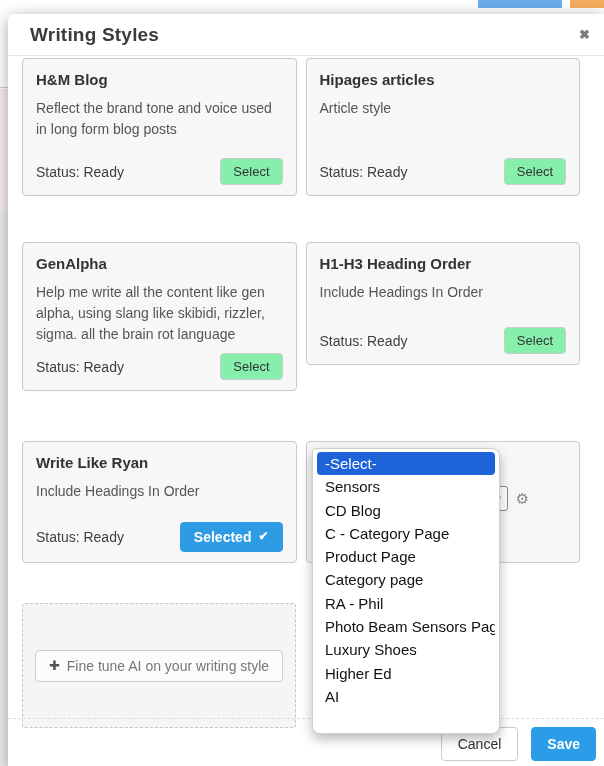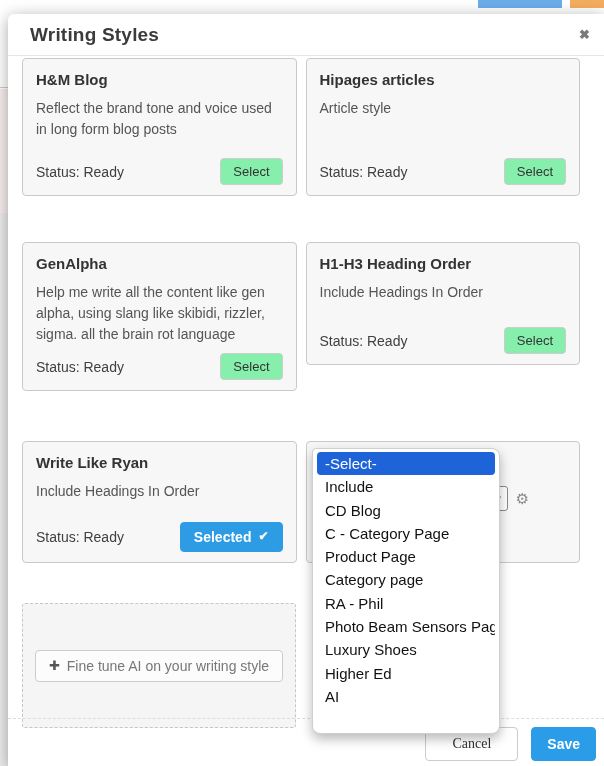--- a/index.html
+++ b/index.html
@@ -87,21 +87,21 @@
   .btn-finetune .plus { color:#555; font-size:13px; }
 
   .modal-footer {
     position:absolute; left:0; right:0; bottom:0; height:48px;
     border-top:1px dashed #ddd;
     display:flex; justify-content:flex-end; align-items:flex-start; gap:13px;
     padding:8px 8px 0 0;
   }
   .btn-cancel {
     background:#fff; border:1px solid #ccc; border-radius:4px; height:34px;
-    padding:0 26px; font-size:14px; color:#333; font-family:Liberation Serif, serif; cursor:pointer;
+    padding:0 16px; font-size:14px; color:#333; font-family:Liberation Sans, sans-serif; cursor:pointer;
   }
   .btn-save {
     background:#2b9de8; border:1px solid #2b9de8; border-radius:4px; height:34px;
     padding:0 15px; font-size:14px; font-weight:bold; color:#fff; font-family:inherit; cursor:pointer;
   }
 
   
   .dd-panel {
     position:absolute; left:312px; top:448px; width:188px; height:286px;
     background:#fff; border:1px solid #cfcfcf; border-radius:4px 8px 8px 8px;
@@ -208,21 +208,21 @@
 
   <div class="modal-footer">
     <button class="btn-cancel">Cancel</button>
     <button class="btn-save">Save</button>
   </div>
 
 </div>
 
 <div class="dd-panel">
     <div class="dd-item hl">-Select-</div>
-    <div class="dd-item">Include</div>
+    <div class="dd-item">Sensors</div>
     <div class="dd-item">CD Blog</div>
     <div class="dd-item">C - Category Page</div>
     <div class="dd-item">Product Page</div>
     <div class="dd-item">Category page</div>
     <div class="dd-item">RA - Phil</div>
     <div class="dd-item">Photo Beam Sensors Page</div>
     <div class="dd-item">Luxury Shoes</div>
     <div class="dd-item">Higher Ed</div>
     <div class="dd-item">AI</div>
   </div>

